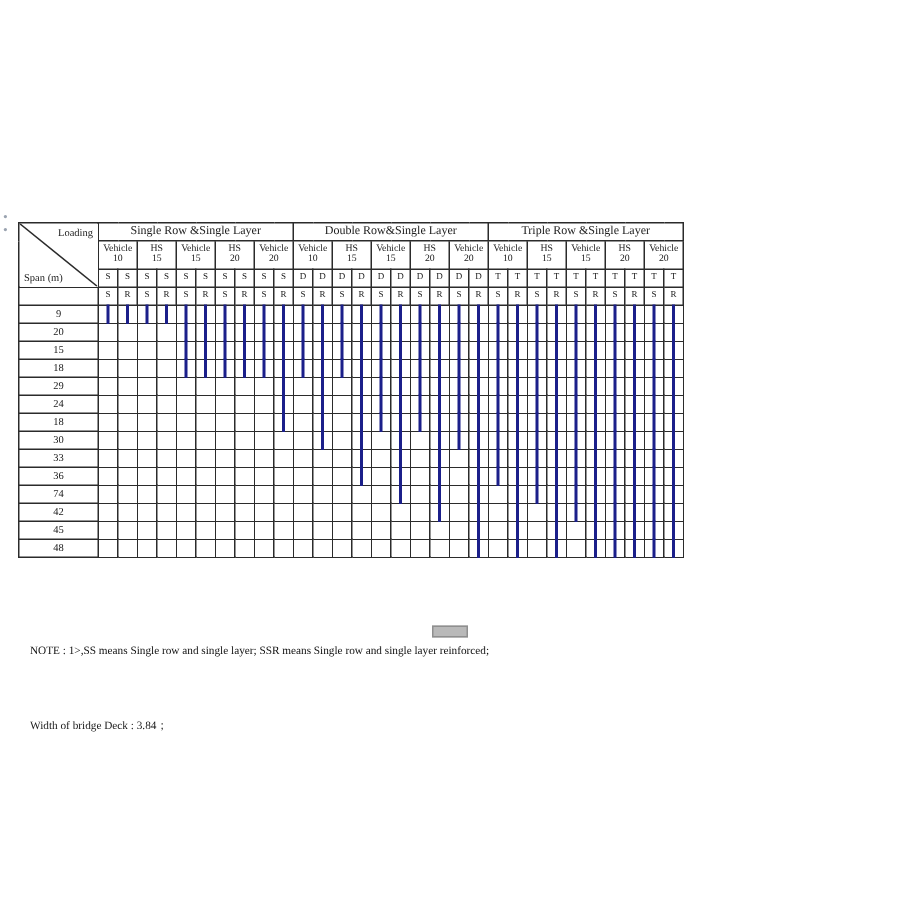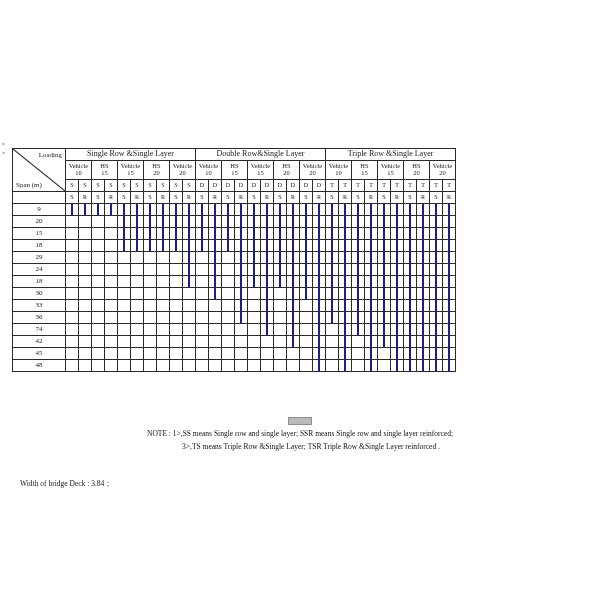--- a/index.html
+++ b/index.html
@@ -90,21 +90,20 @@
   .scroll-handle{
     position:absolute;left:288px;top:417px;
     width:22px;height:6px;background:#b9b9b9;border:1px solid #8f8f8f;
   }
   
   .notes{
     position:absolute;left:20px;top:427px;width:560px;
     font-family:"Liberation Serif", serif;
     font-size:7.5px;line-height:1.75;
     color:#111;
-    text-align:center;
   }
   .notes div{white-space:pre;}
   .n-indent1{padding-left:0px;}
   .n-indent2{padding-left:22px;}
   .width-line{
     position:absolute;left:20px;top:479px;
     font-size:7.5px;
   }
 </style>
 </head>
@@ -1170,17 +1169,16 @@
             <div class="bar" style="background: rgb(27, 31, 138);"></div>
           </td>
         </tr>
       </tbody>
   </table>
 
   <div class="scroll-handle"></div>
 
   <div class="notes">
     <div class="n-indent1">NOTE : 1&gt;,SS means Single row and single layer; SSR means Single row and single layer reinforced;</div>
-    <div class="n-indent2">3&gt;,TS means Triple Row &amp;Single Layer; TSR Triple Row &amp;Single Layer reinforced .</div>
   </div>
 
   <div class="width-line">Width of bridge Deck : 3.84；</div>
 </div>
 
 </body></html>

